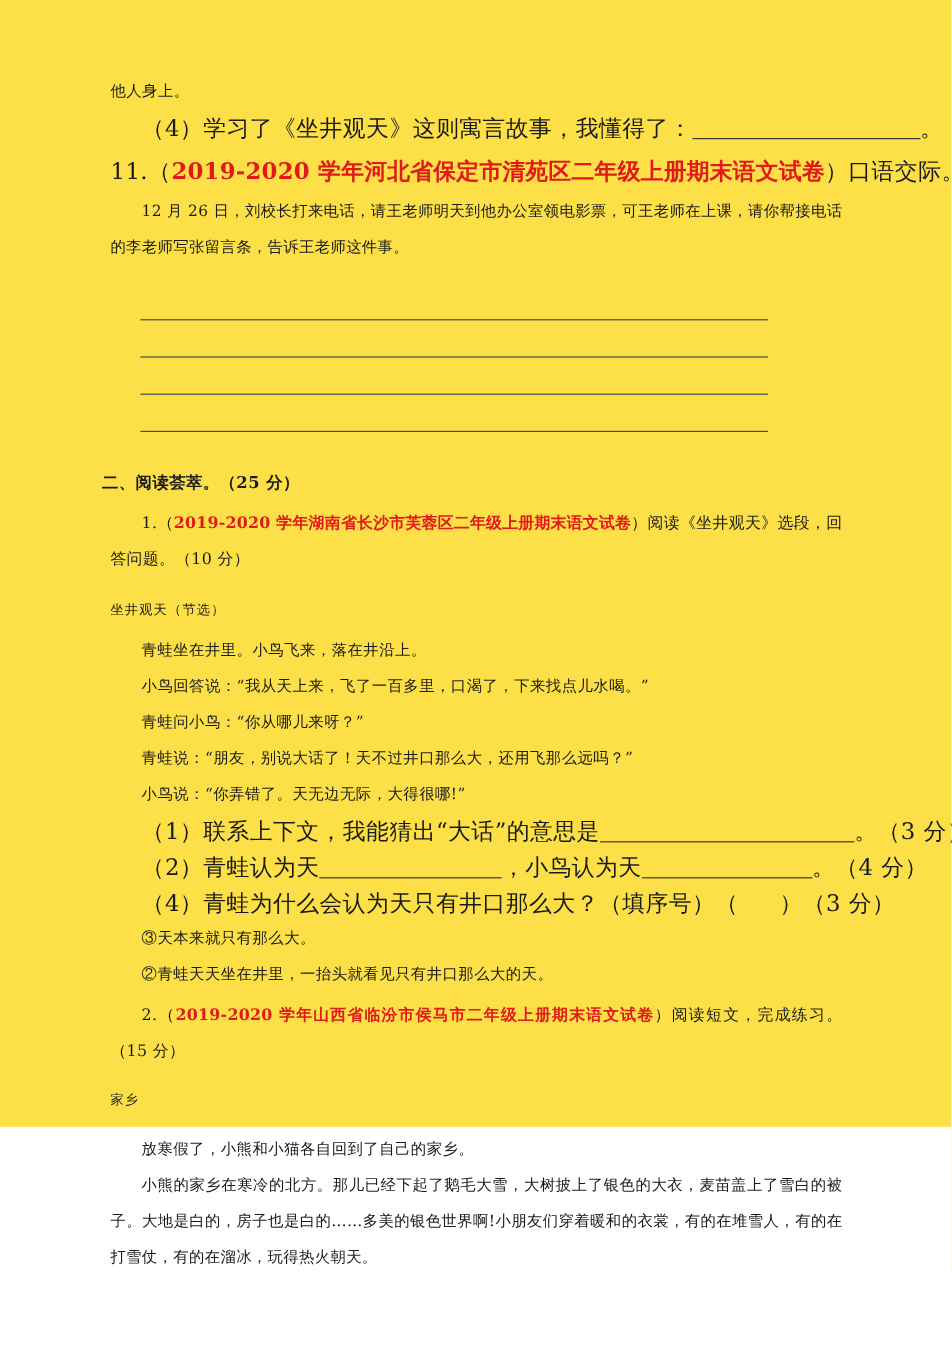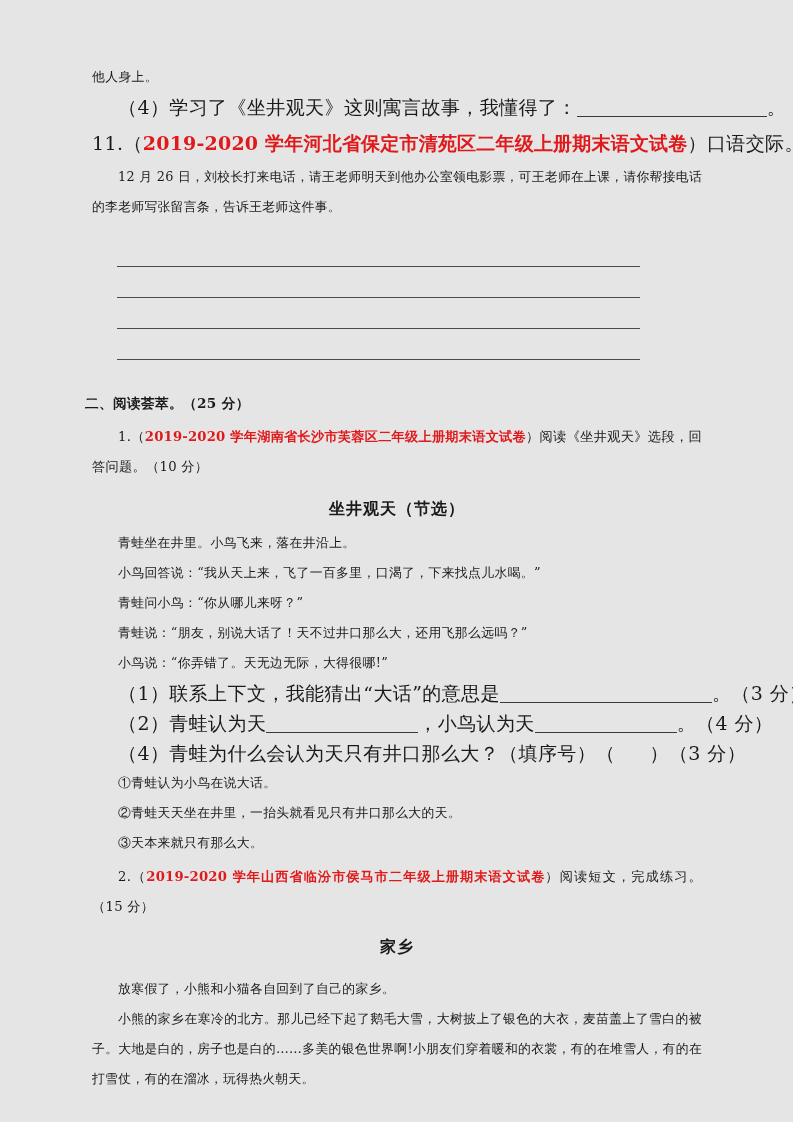--- a/index.html
+++ b/index.html
@@ -12,22 +12,22 @@
     height: 1122px;
     position: relative;
     font-family: "DejaVu Serif", "Liberation Serif", serif;
     color: #1a1a1a;
     overflow: hidden;
   }
   .page {
     position: absolute;
     left: 0; top: 0;
     width: 793px;
-    height: 1122px;
-    background: #e5e5e5;
+    height: 939px;
+    background: #fde047;
   }
   .content {
     position: absolute;
     left: 92px;
     top: 62px;
     width: 610px;
   }
 
   
   .line {
@@ -47,23 +47,22 @@
 
   .section-head {
     font-size: 13.6px;
     font-weight: bold;
     line-height: 30px;
     letter-spacing: 0.4px;
     margin-top: 14px;
   }
 
   .story-title {
-    text-align: center;
-    font-weight: bold;
-    font-size: 16px;
+    font-weight: normal;
+    font-size: 11px;
     line-height: 30px;
     letter-spacing: 1px;
     margin-top: 12px;
     margin-bottom: 4px;
   }
   .story-title.tight { margin-top: 10px; margin-bottom: 12px; }
 
   
   .red {
     color: #e0191b;
@@ -155,23 +154,22 @@
     </div>
 
     <div class="line" style="padding-left:26px;">
       <span>（2）青蛙认为天</span><span class="blank b-150"></span><span>，小鸟认为天</span><span class="blank b-140"></span><span>。（4 分）</span>
     </div>
 
     <div class="line" style="padding-left:26px;">
       <span>（4）青蛙为什么会认为天只有井口那么大？（填序号）（</span><span class="b-paren"></span><span>）（3 分）</span>
     </div>
 
-    <div class="line kai" style="padding-left:26px;">①青蛙认为小鸟在说大话。</div>
+    <div class="line kai" style="padding-left:26px;">③天本来就只有那么大。</div>
     <div class="line kai" style="padding-left:26px;">②青蛙天天坐在井里，一抬头就看见只有井口那么大的天。</div>
-    <div class="line kai" style="padding-left:26px;">③天本来就只有那么大。</div>
 
     <div class="para" style="text-indent:26px; margin-top:4px;">
       <span>2.</span><span>（</span><span class="red">2019-2020 学年山西省临汾市侯马市二年级上册期末语文试卷</span><span>）</span><span>阅读短文，完成练习。（15 分）</span>
     </div>
 
     <div class="story-title tight">家乡</div>
 
     <div class="line kai" style="padding-left:26px;">放寒假了，小熊和小猫各自回到了自己的家乡。</div>
     <div class="para kai" style="text-indent:26px;">小熊的家乡在寒冷的北方。那儿已经下起了鹅毛大雪，大树披上了银色的大衣，麦苗盖上了雪白的被子。大地是白的，房子也是白的……多美的银色世界啊!小朋友们穿着暖和的衣裳，有的在堆雪人，有的在打雪仗，有的在溜冰，玩得热火朝天。</div>
 

